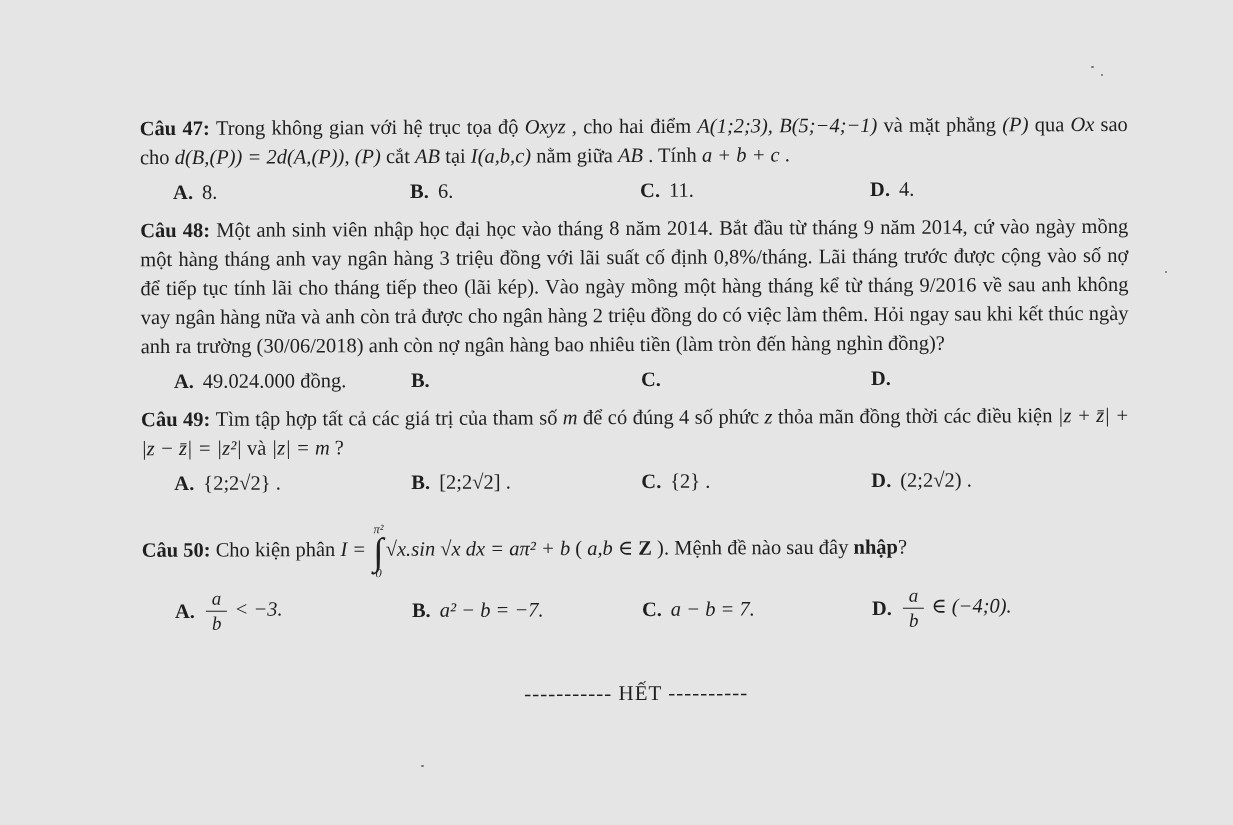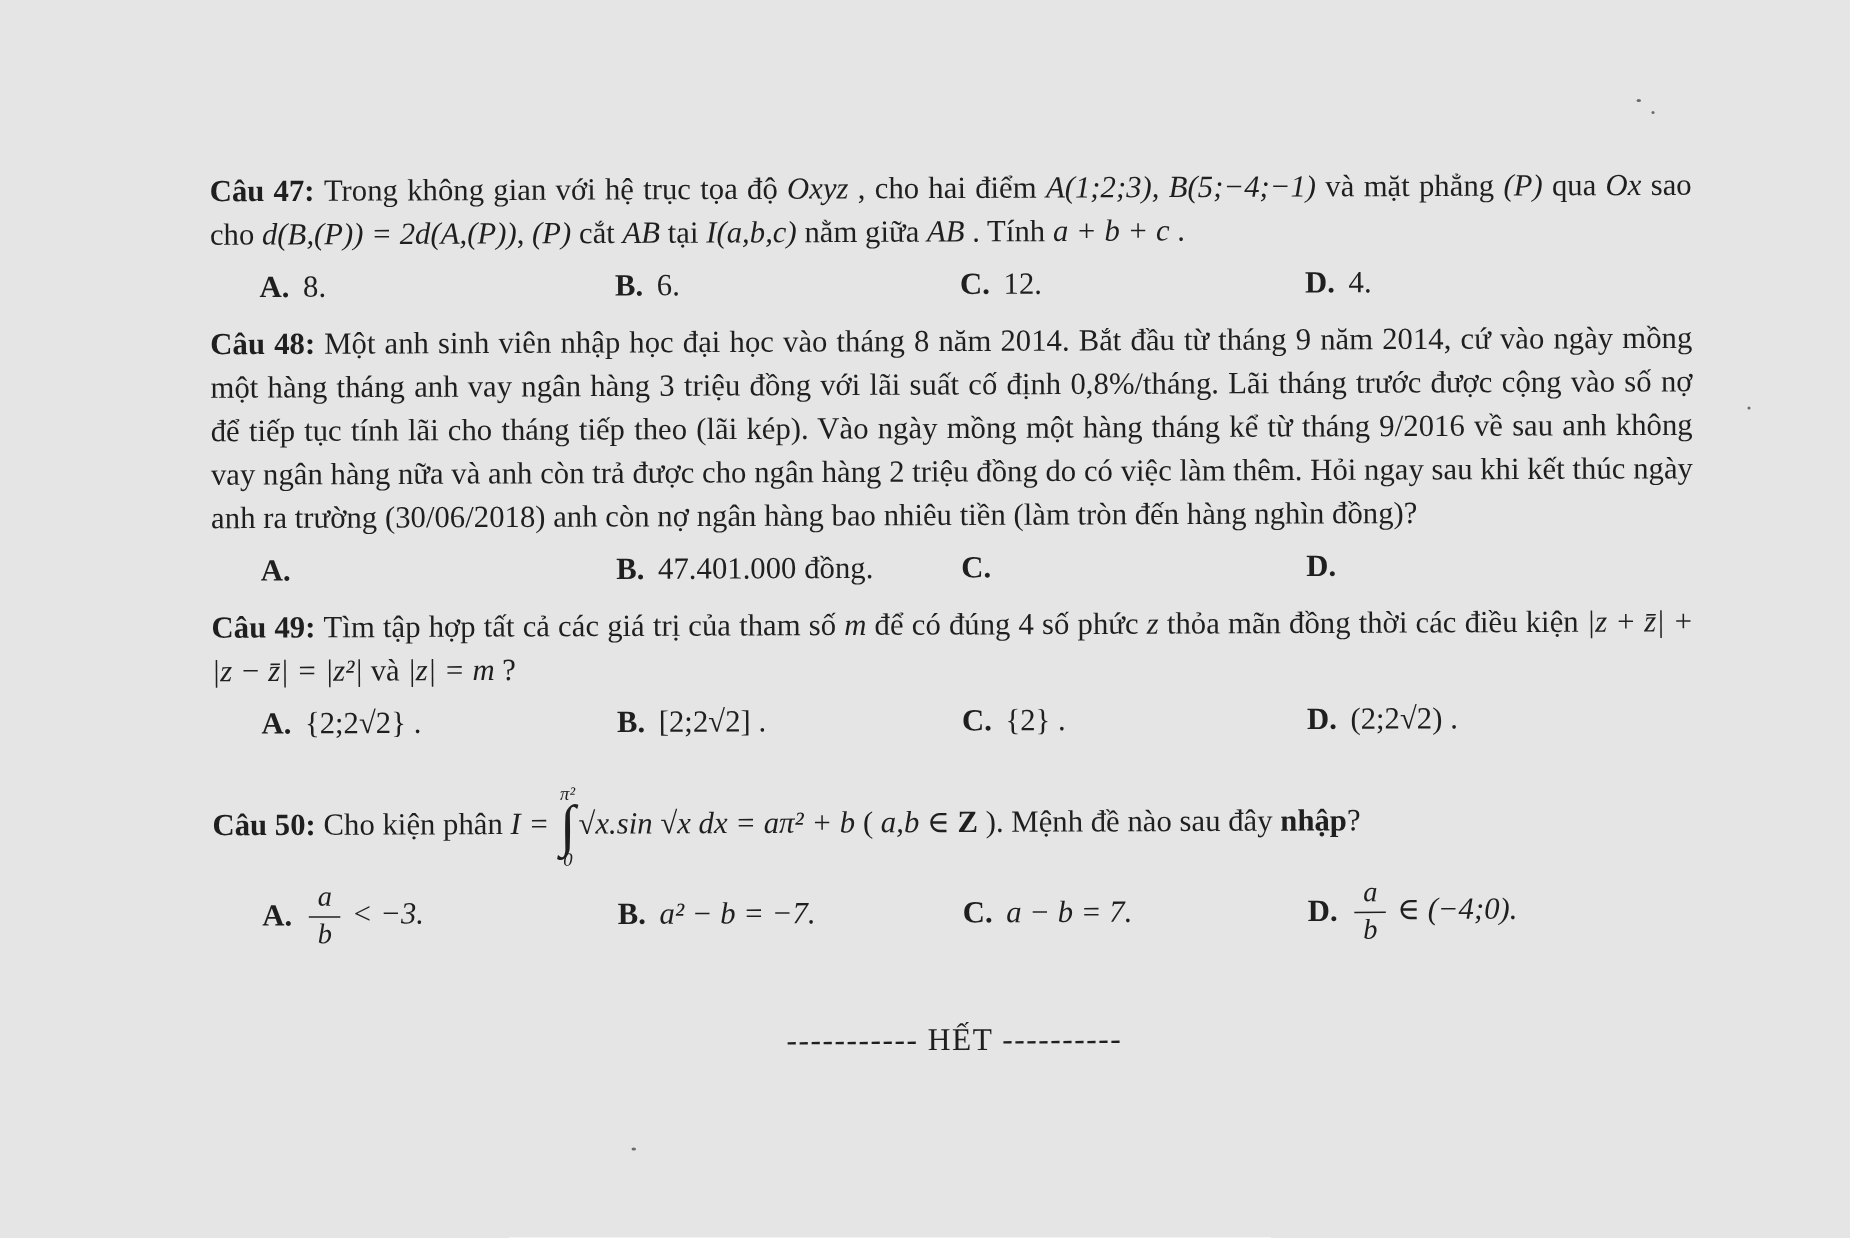--- a/index.html
+++ b/index.html
@@ -56,38 +56,38 @@
         <div class="opt">
           <span class="letter">A.</span>
           <span class="body"><span class="seg-t">8.</span></span>
         </div>
         <div class="opt">
           <span class="letter">B.</span>
           <span class="body"><span class="seg-t">6.</span></span>
         </div>
         <div class="opt">
           <span class="letter">C.</span>
-          <span class="body"><span class="seg-t">12.</span></span>
+          <span class="body"><span class="seg-t">11.</span></span>
         </div>
         <div class="opt">
           <span class="letter">D.</span>
           <span class="body"><span class="seg-t">4.</span></span>
         </div>
       </div>
     </section>
 
     <section class="question">
       <p class="q-text"><span class="seg-b">Câu 48: </span><span class="seg-t">Một anh sinh viên nhập học đại học vào tháng 8 năm 2014. Bắt đầu từ tháng 9 năm 2014, cứ vào ngày mồng một hàng tháng anh vay ngân hàng 3 triệu đồng với lãi suất cố định 0,8%/tháng. Lãi tháng trước được cộng vào số nợ để tiếp tục tính lãi cho tháng tiếp theo (lãi kép). Vào ngày mồng một hàng tháng kể từ tháng 9/2016 về sau anh không vay ngân hàng nữa và anh còn trả được cho ngân hàng 2 triệu đồng do có việc làm thêm. Hỏi ngay sau khi kết thúc ngày anh ra trường (30/06/2018) anh còn nợ ngân hàng bao nhiêu tiền (làm tròn đến hàng nghìn đồng)?</span></p>
       <div class="opts">
         <div class="opt">
           <span class="letter">A.</span>
+          <span class="body"><span class="seg-t">49.024.000 đồng.</span></span>
         </div>
         <div class="opt">
           <span class="letter">B.</span>
-          <span class="body"><span class="seg-t">47.401.000 đồng.</span></span>
         </div>
         <div class="opt">
           <span class="letter">C.</span>
         </div>
         <div class="opt">
           <span class="letter">D.</span>
         </div>
       </div>
     </section>
 

